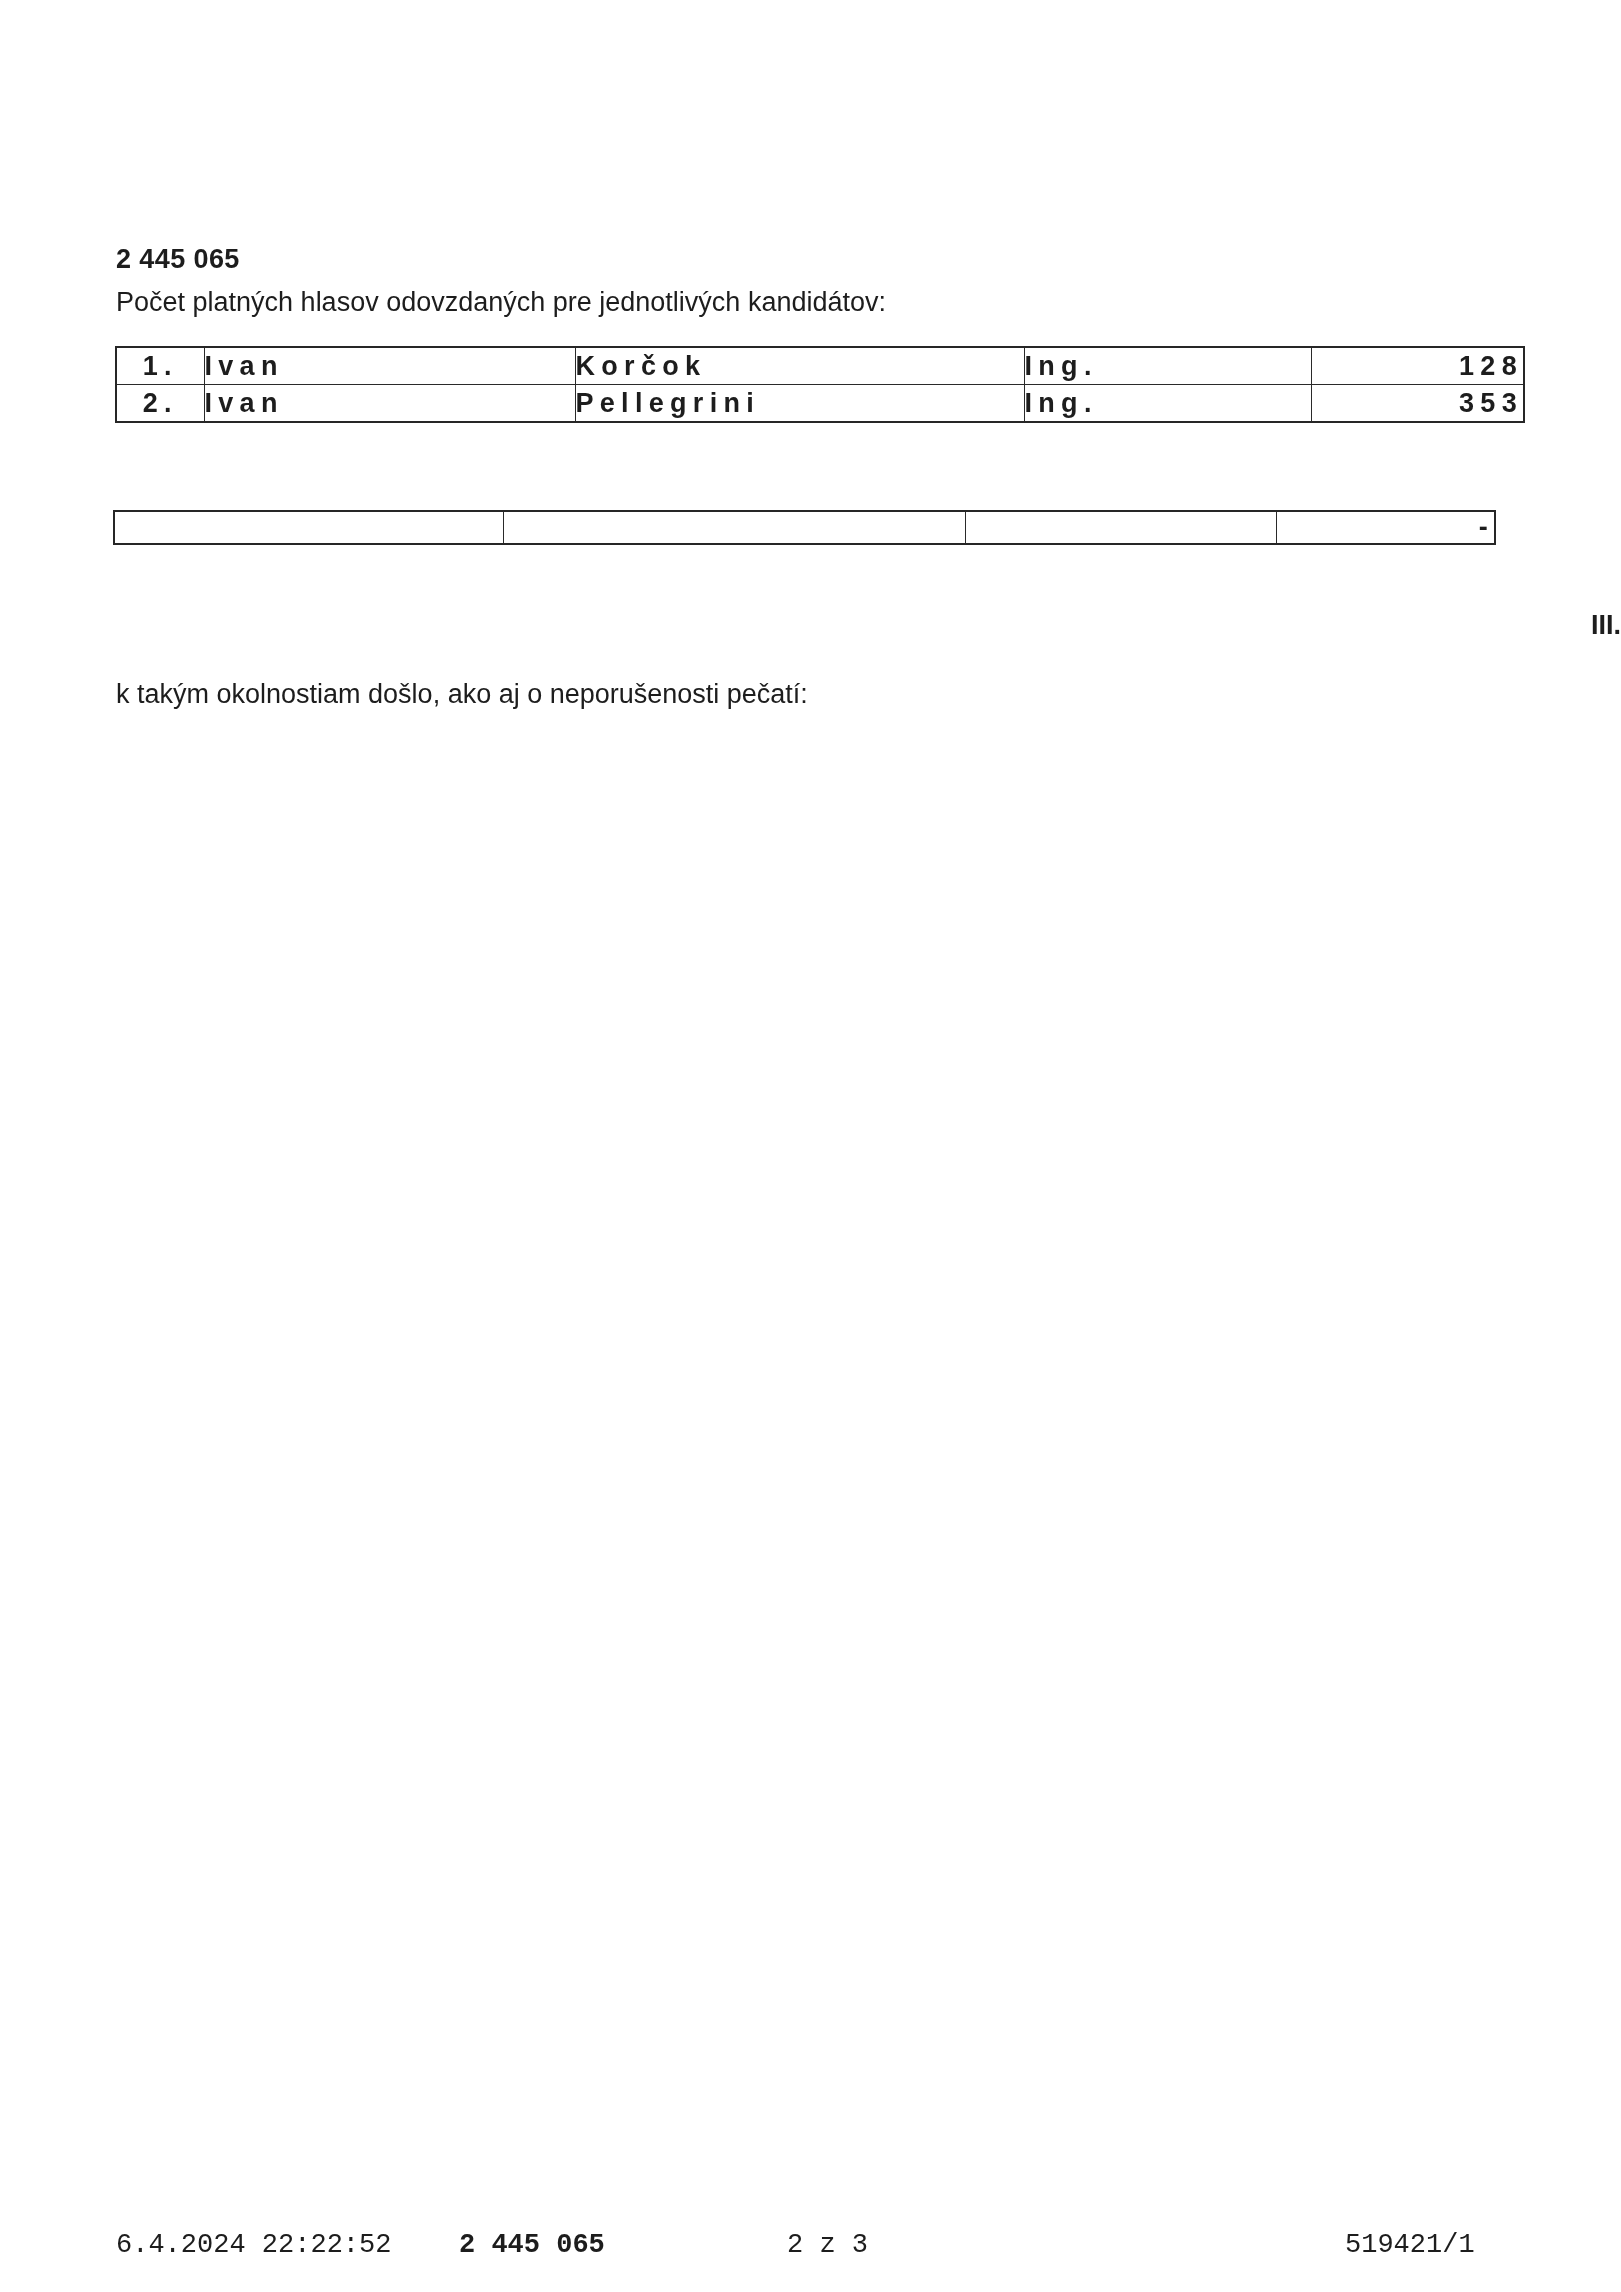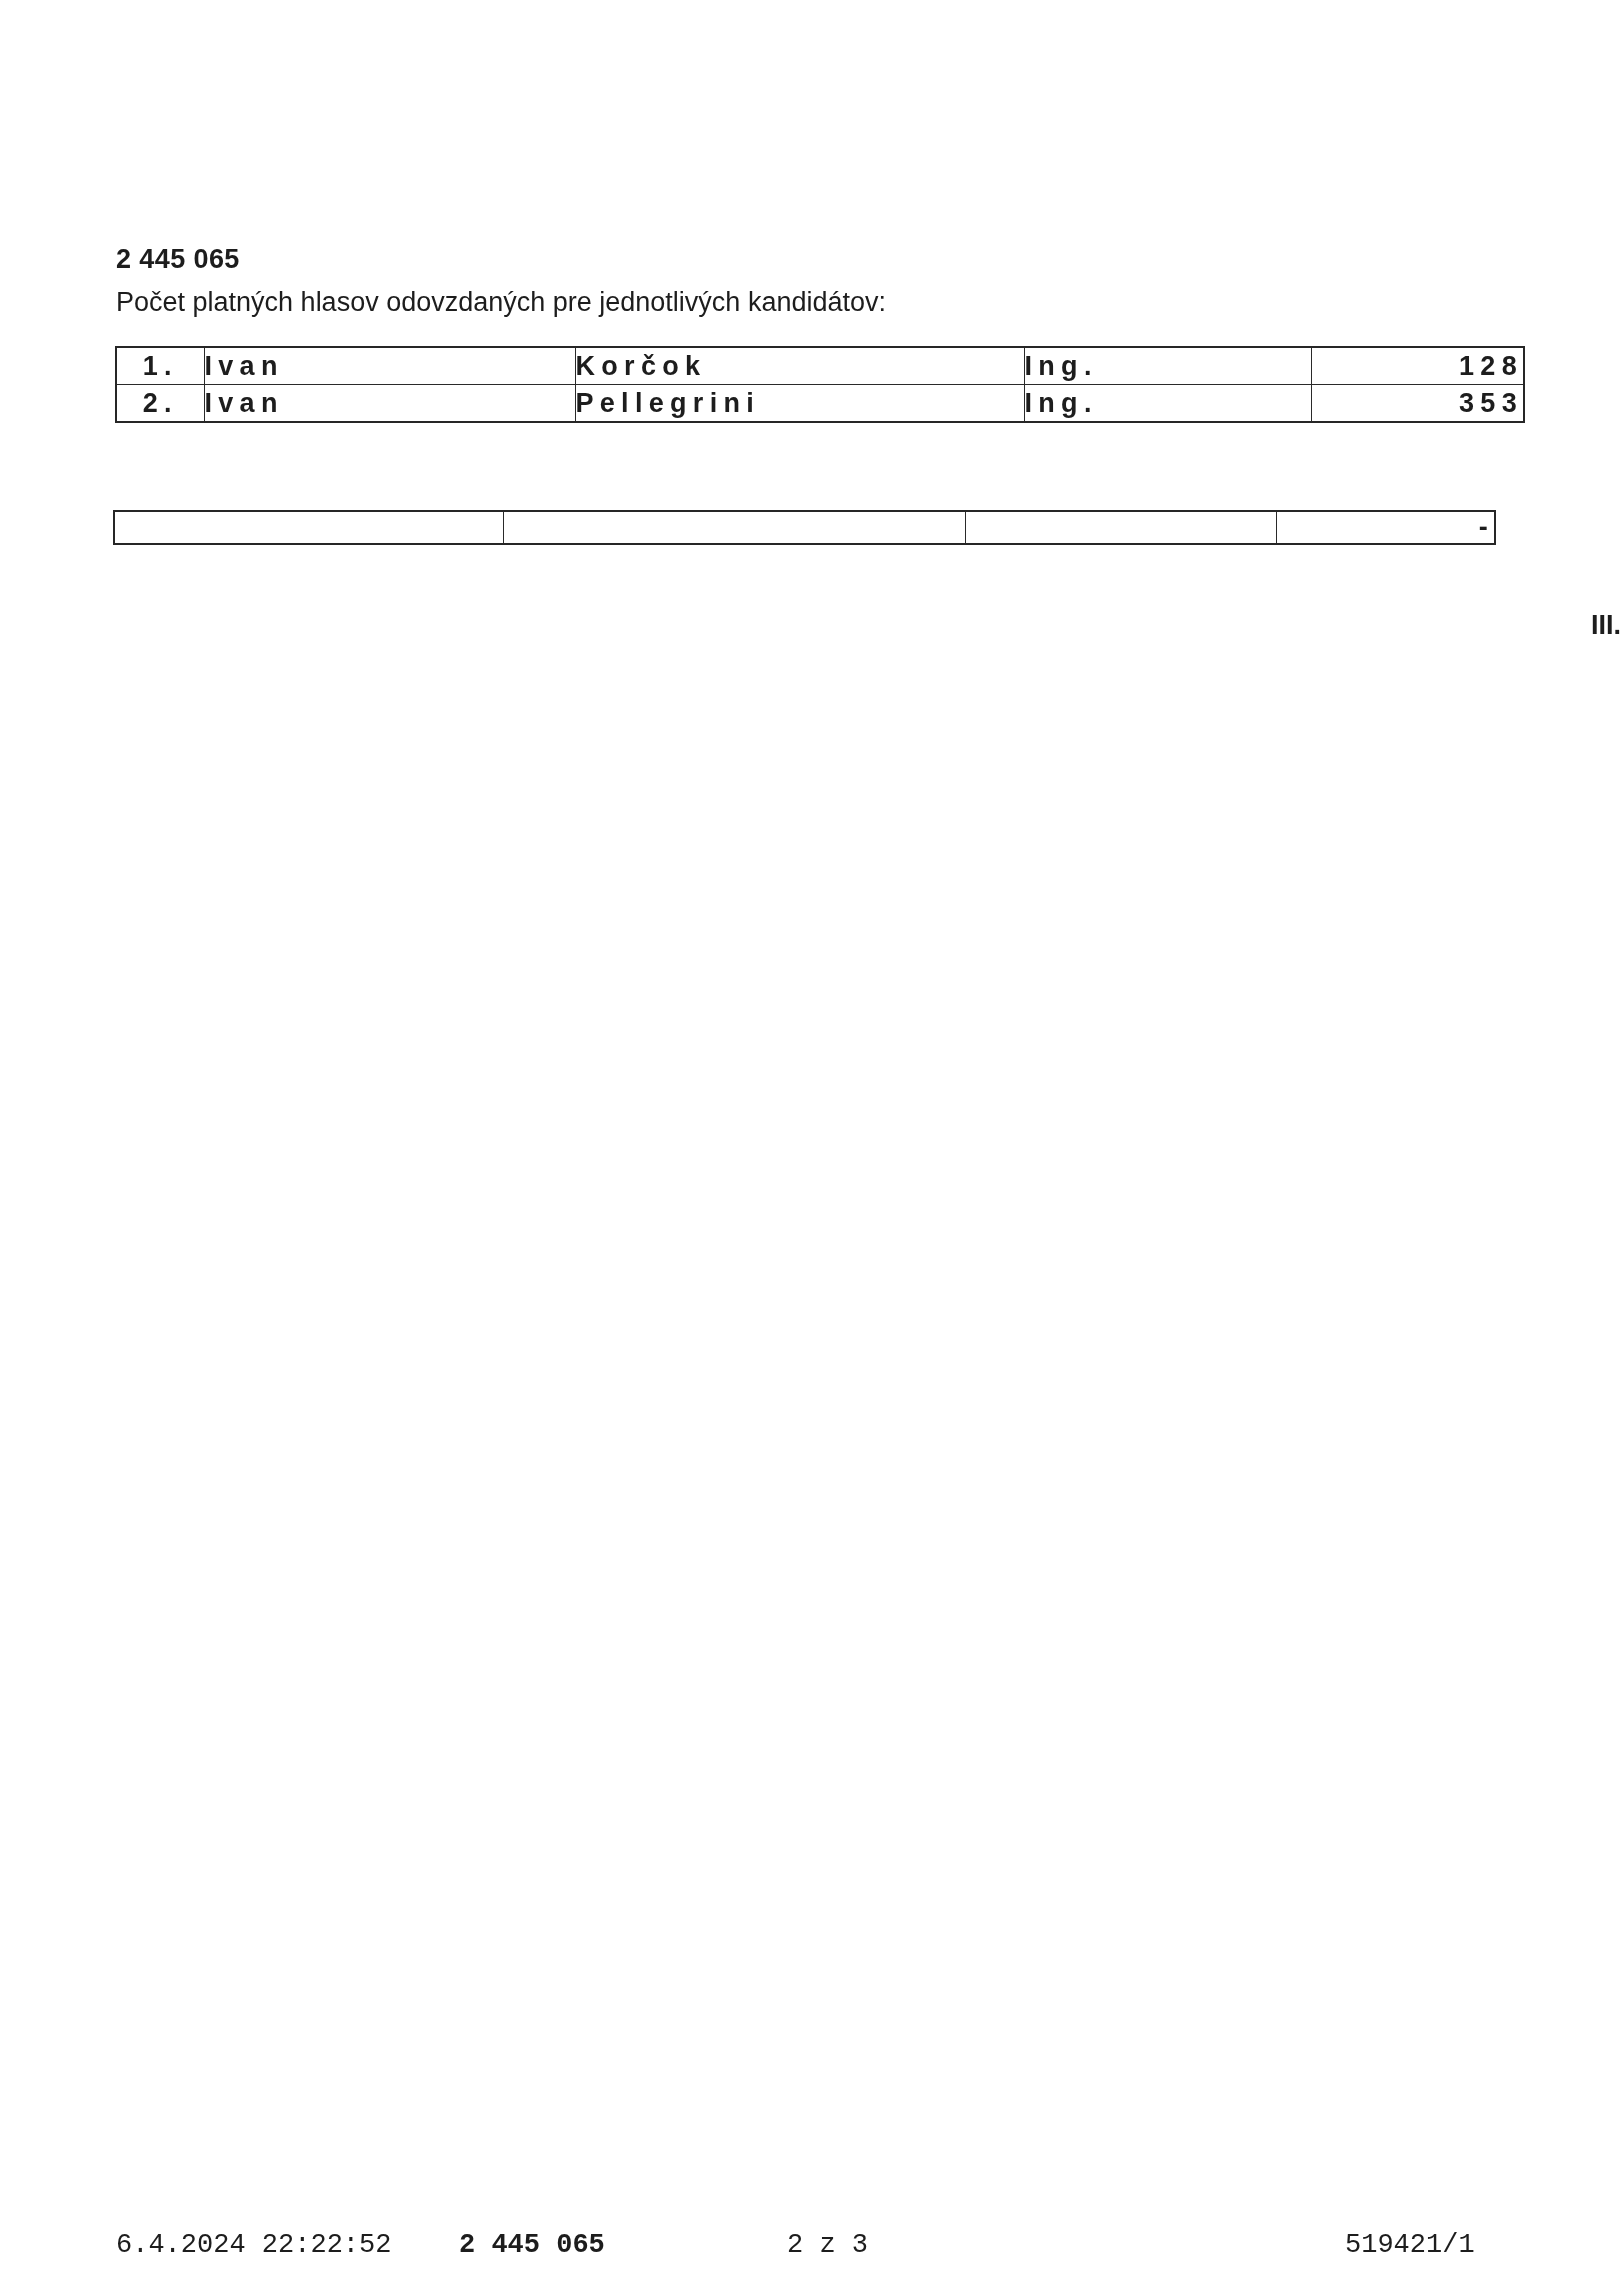--- a/index.html
+++ b/index.html
@@ -141,20 +141,21 @@
         <td class="cell-text"></td>
         <td class="cell-text"></td>
         <td class="cell-dash">-</td>
       </tr>
     </tbody>
   </table>
 
   <div class="abs section-number">III.</div>
 
   <div class="abs circumstances">
+    <div>k takým okolnostiam došlo, ako aj o neporušenosti pečatí:</div>
   </div>
 
   <div class="abs footer-item footer-datetime">6.4.2024 22:22:52</div>
 
   <div class="abs footer-item footer-protocol">2 445 065</div>
 
   <div class="abs footer-item footer-page">2 z 3</div>
 
   <div class="abs footer-item footer-code">519421/1</div>
 

